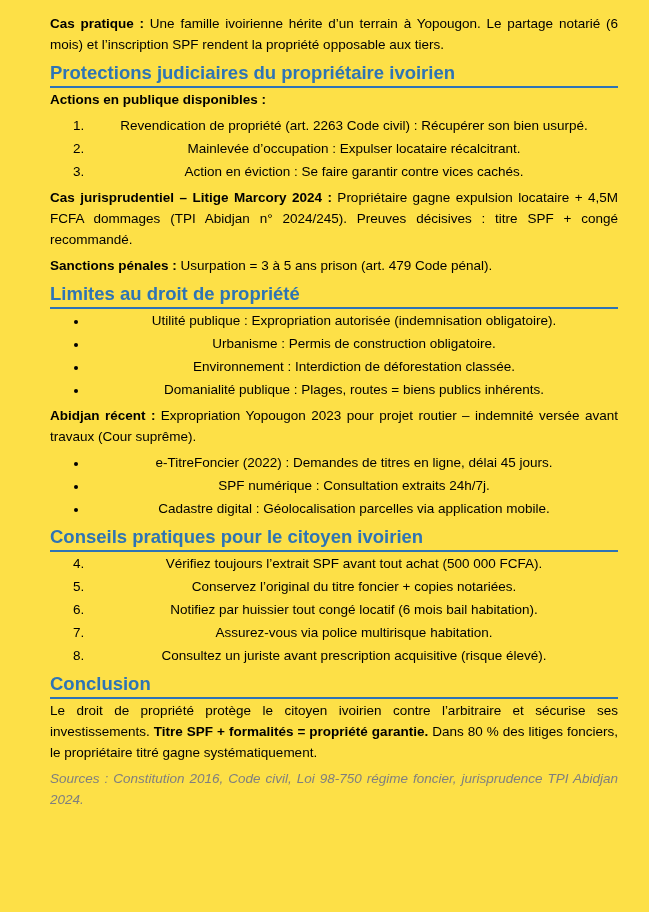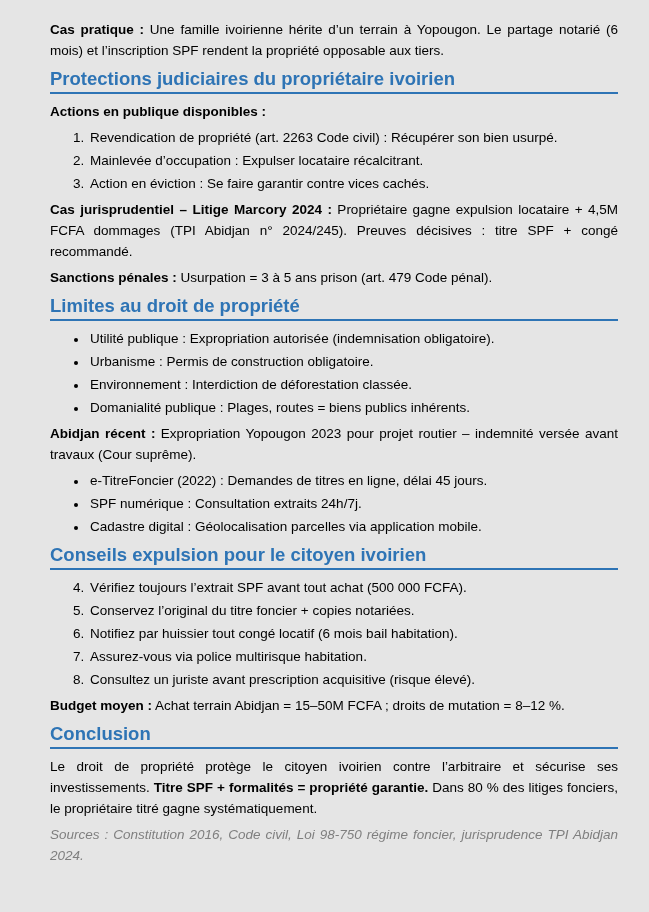--- a/index.html
+++ b/index.html
@@ -5,46 +5,46 @@
   html, body { margin: 0; padding: 0; background: #ffffff; }
   body {
     width: 649px; height: 912px;
     font-family: "Liberation Sans", sans-serif;
     color: #000000;
     overflow: hidden;
   }
   .page {
     box-sizing: border-box;
     width: 649px; height: 912px;
-    padding: 19px 31px 0 50px;
-    background: #e5e5e5;
+    padding: 13px 31px 0 50px;
+    background: #fde047;
   }
   p {
     margin: 0 0 5px 0;
     font-size: 13.5px;
     line-height: 21px;
     text-align: justify;
   }
   .lead { font-weight: bold; }
   h2 {
     font-size: 18.5px;
     line-height: 21px;
     font-weight: bold;
     color: #2E74B5;
     border-bottom: 2px solid #2E74B5;
     padding-bottom: 3px;
-    margin: 7px 0 7px 0;
+    margin: 7px 0 1px 0;
   }
   ol, ul {
     margin: 0 0 5px 0;
     padding-left: 38px;
     font-size: 13.5px;
     line-height: 21px;
   }
-  li { margin-bottom: 2px; padding-left: 2px; }
+  li { margin-bottom: 2px; padding-left: 2px; text-align: center; }
   ul li::marker { font-size: 12px; }
   .sources {
     color: #7f7f7f;
     font-style: italic;
   }
 </style>
 </head>
 <body>
 
 <div class="page">
@@ -83,31 +83,30 @@
   <section>
 
     <ul>
       <li>e-TitreFoncier (2022) : Demandes de titres en ligne, délai 45 jours.</li>
       <li>SPF numérique : Consultation extraits 24h/7j.</li>
       <li>Cadastre digital : Géolocalisation parcelles via application mobile.</li>
     </ul>
   </section>
 
   <section>
-    <h2>Conseils expulsion pour le citoyen ivoirien</h2>
+    <h2>Conseils pratiques pour le citoyen ivoirien</h2>
 
     <ol start="4">
       <li>Vérifiez toujours l’extrait SPF avant tout achat (500 000 FCFA).</li>
       <li>Conservez l’original du titre foncier + copies notariées.</li>
       <li>Notifiez par huissier tout congé locatif (6 mois bail habitation).</li>
       <li>Assurez-vous via police multirisque habitation.</li>
       <li>Consultez un juriste avant prescription acquisitive (risque élevé).</li>
     </ol>
 
-    <p><span class="lead">Budget moyen :</span><span> Achat terrain Abidjan = 15–50M FCFA ; droits de mutation = 8–12 %.</span></p>
   </section>
 
   <section>
     <h2>Conclusion</h2>
 
     <p><span>Le droit de propriété protège le citoyen ivoirien contre l’arbitraire et sécurise ses investissements. </span><span class="lead">Titre SPF + formalités = propriété garantie.</span><span> Dans 80 % des litiges fonciers, le propriétaire titré gagne systématiquement.</span></p>
 
     <p class="sources">Sources : Constitution 2016, Code civil, Loi 98-750 régime foncier, jurisprudence TPI Abidjan 2024.</p>
   </section>
 

